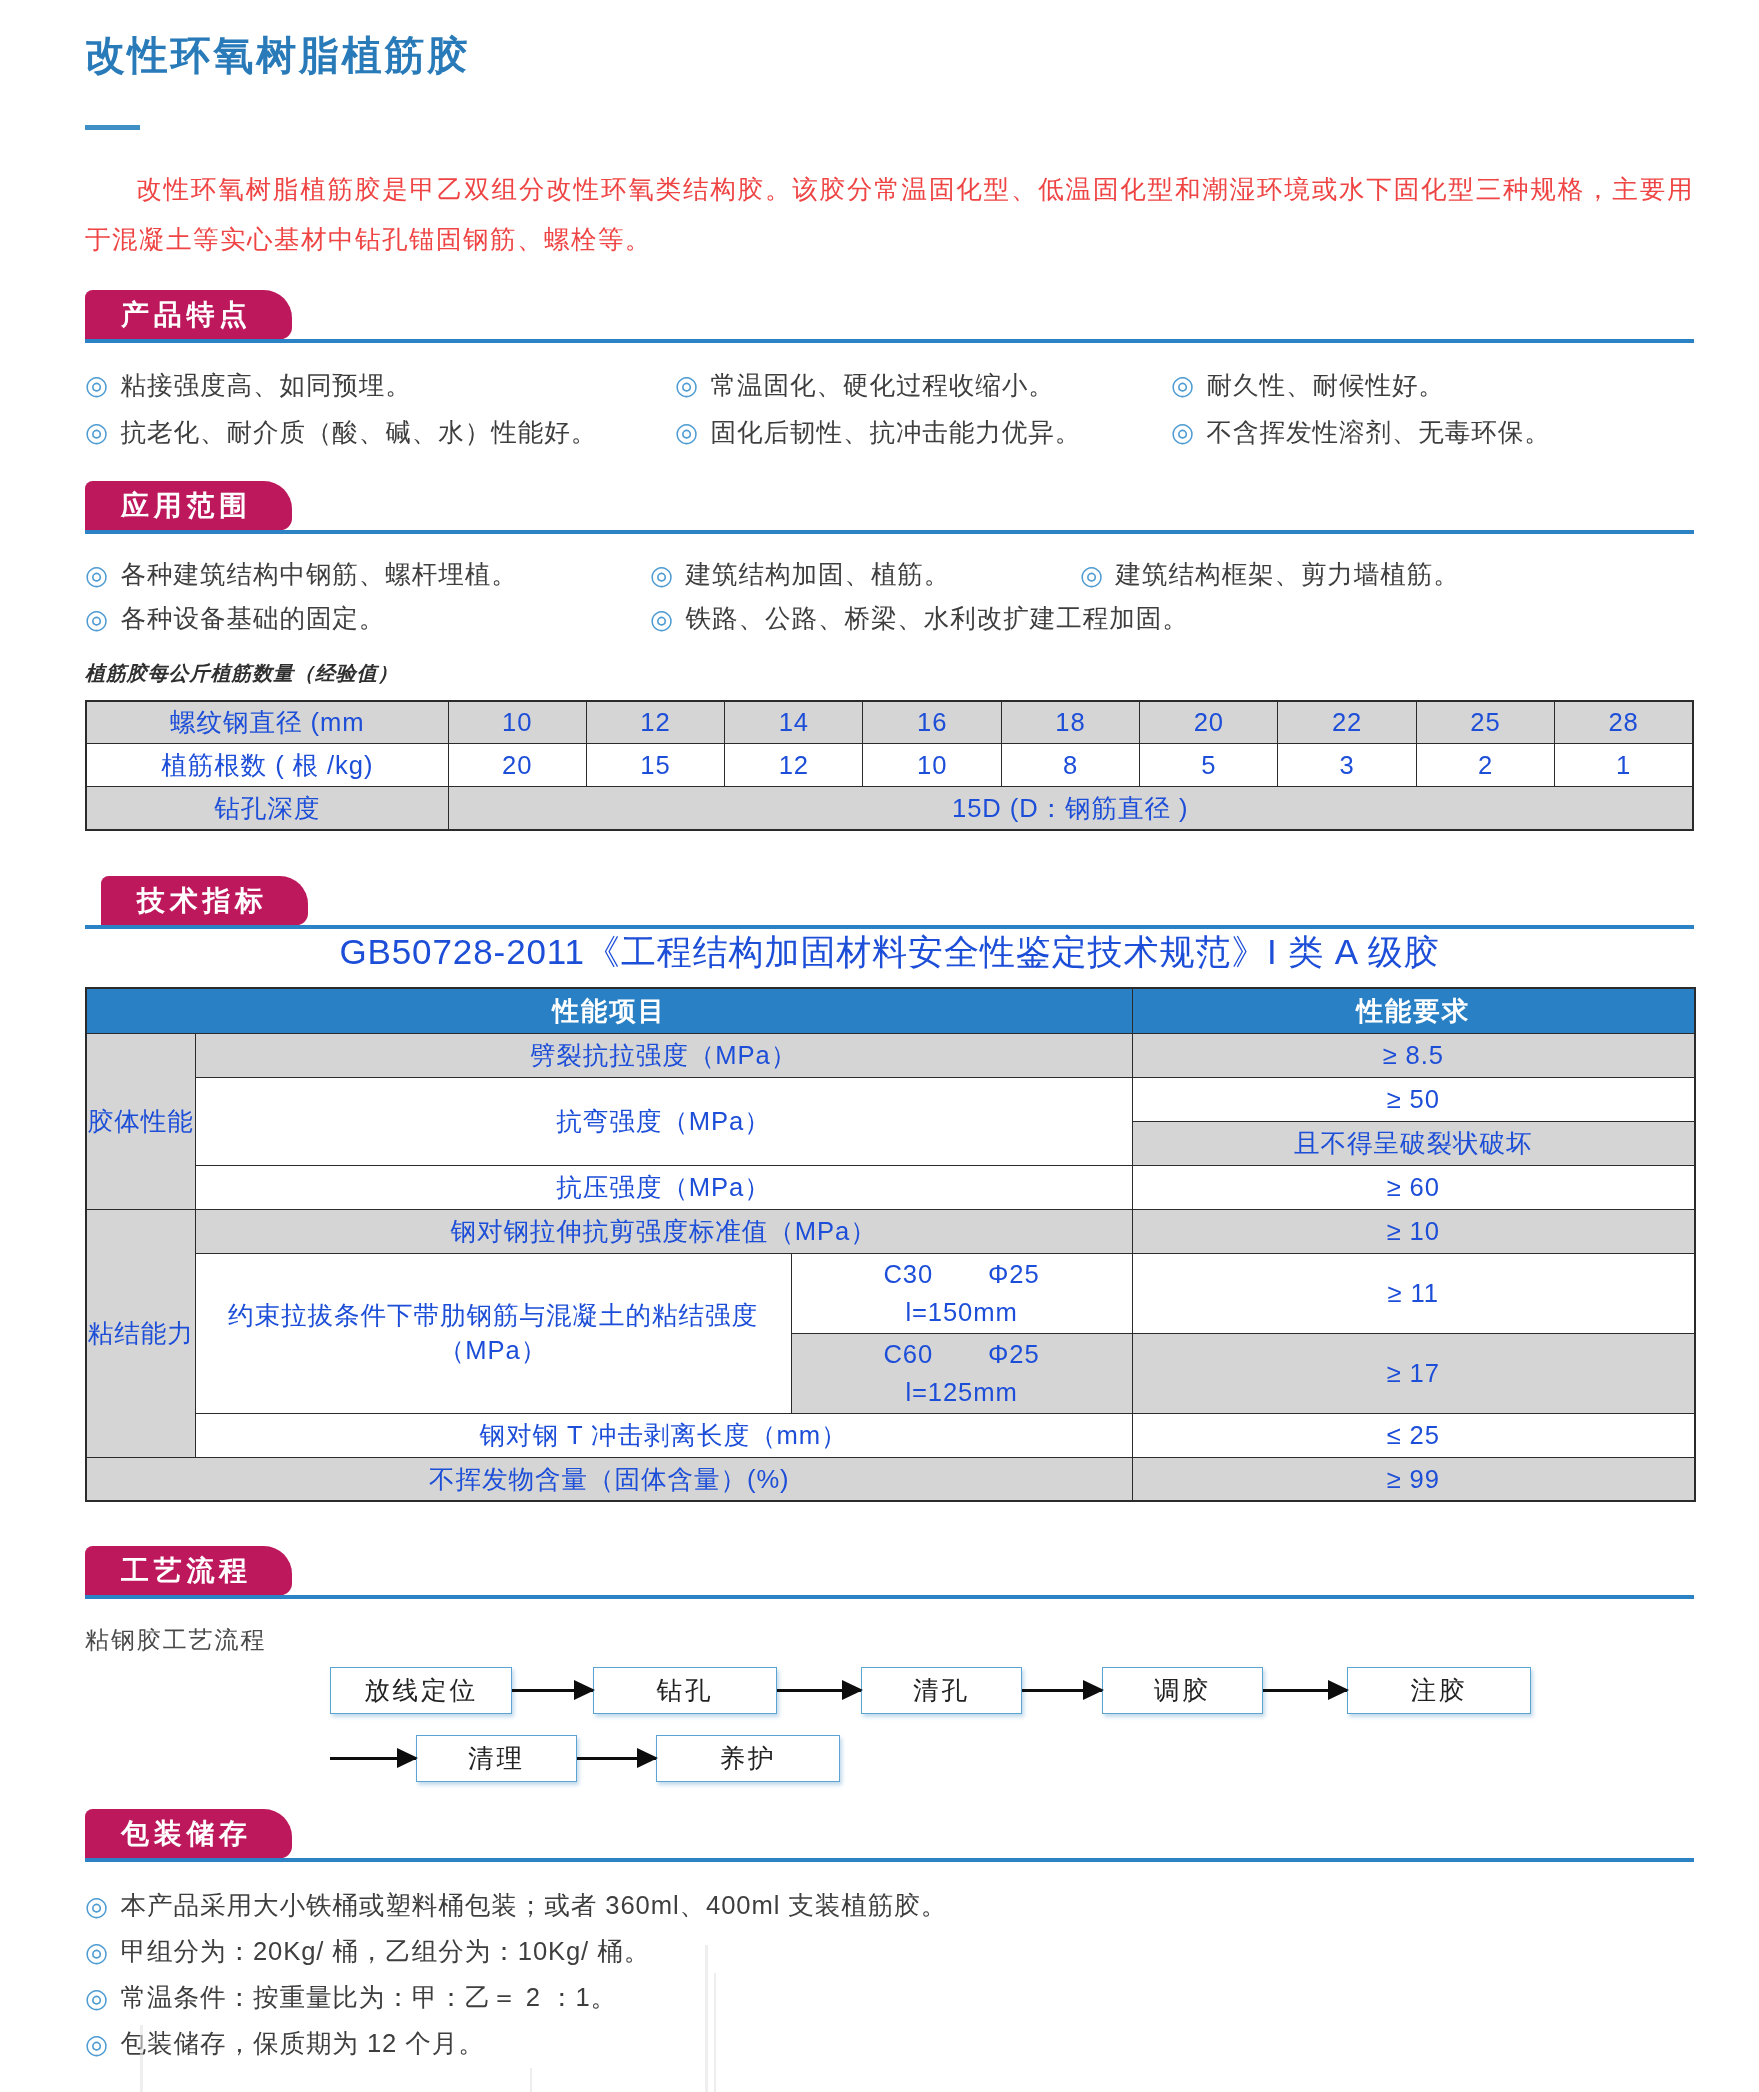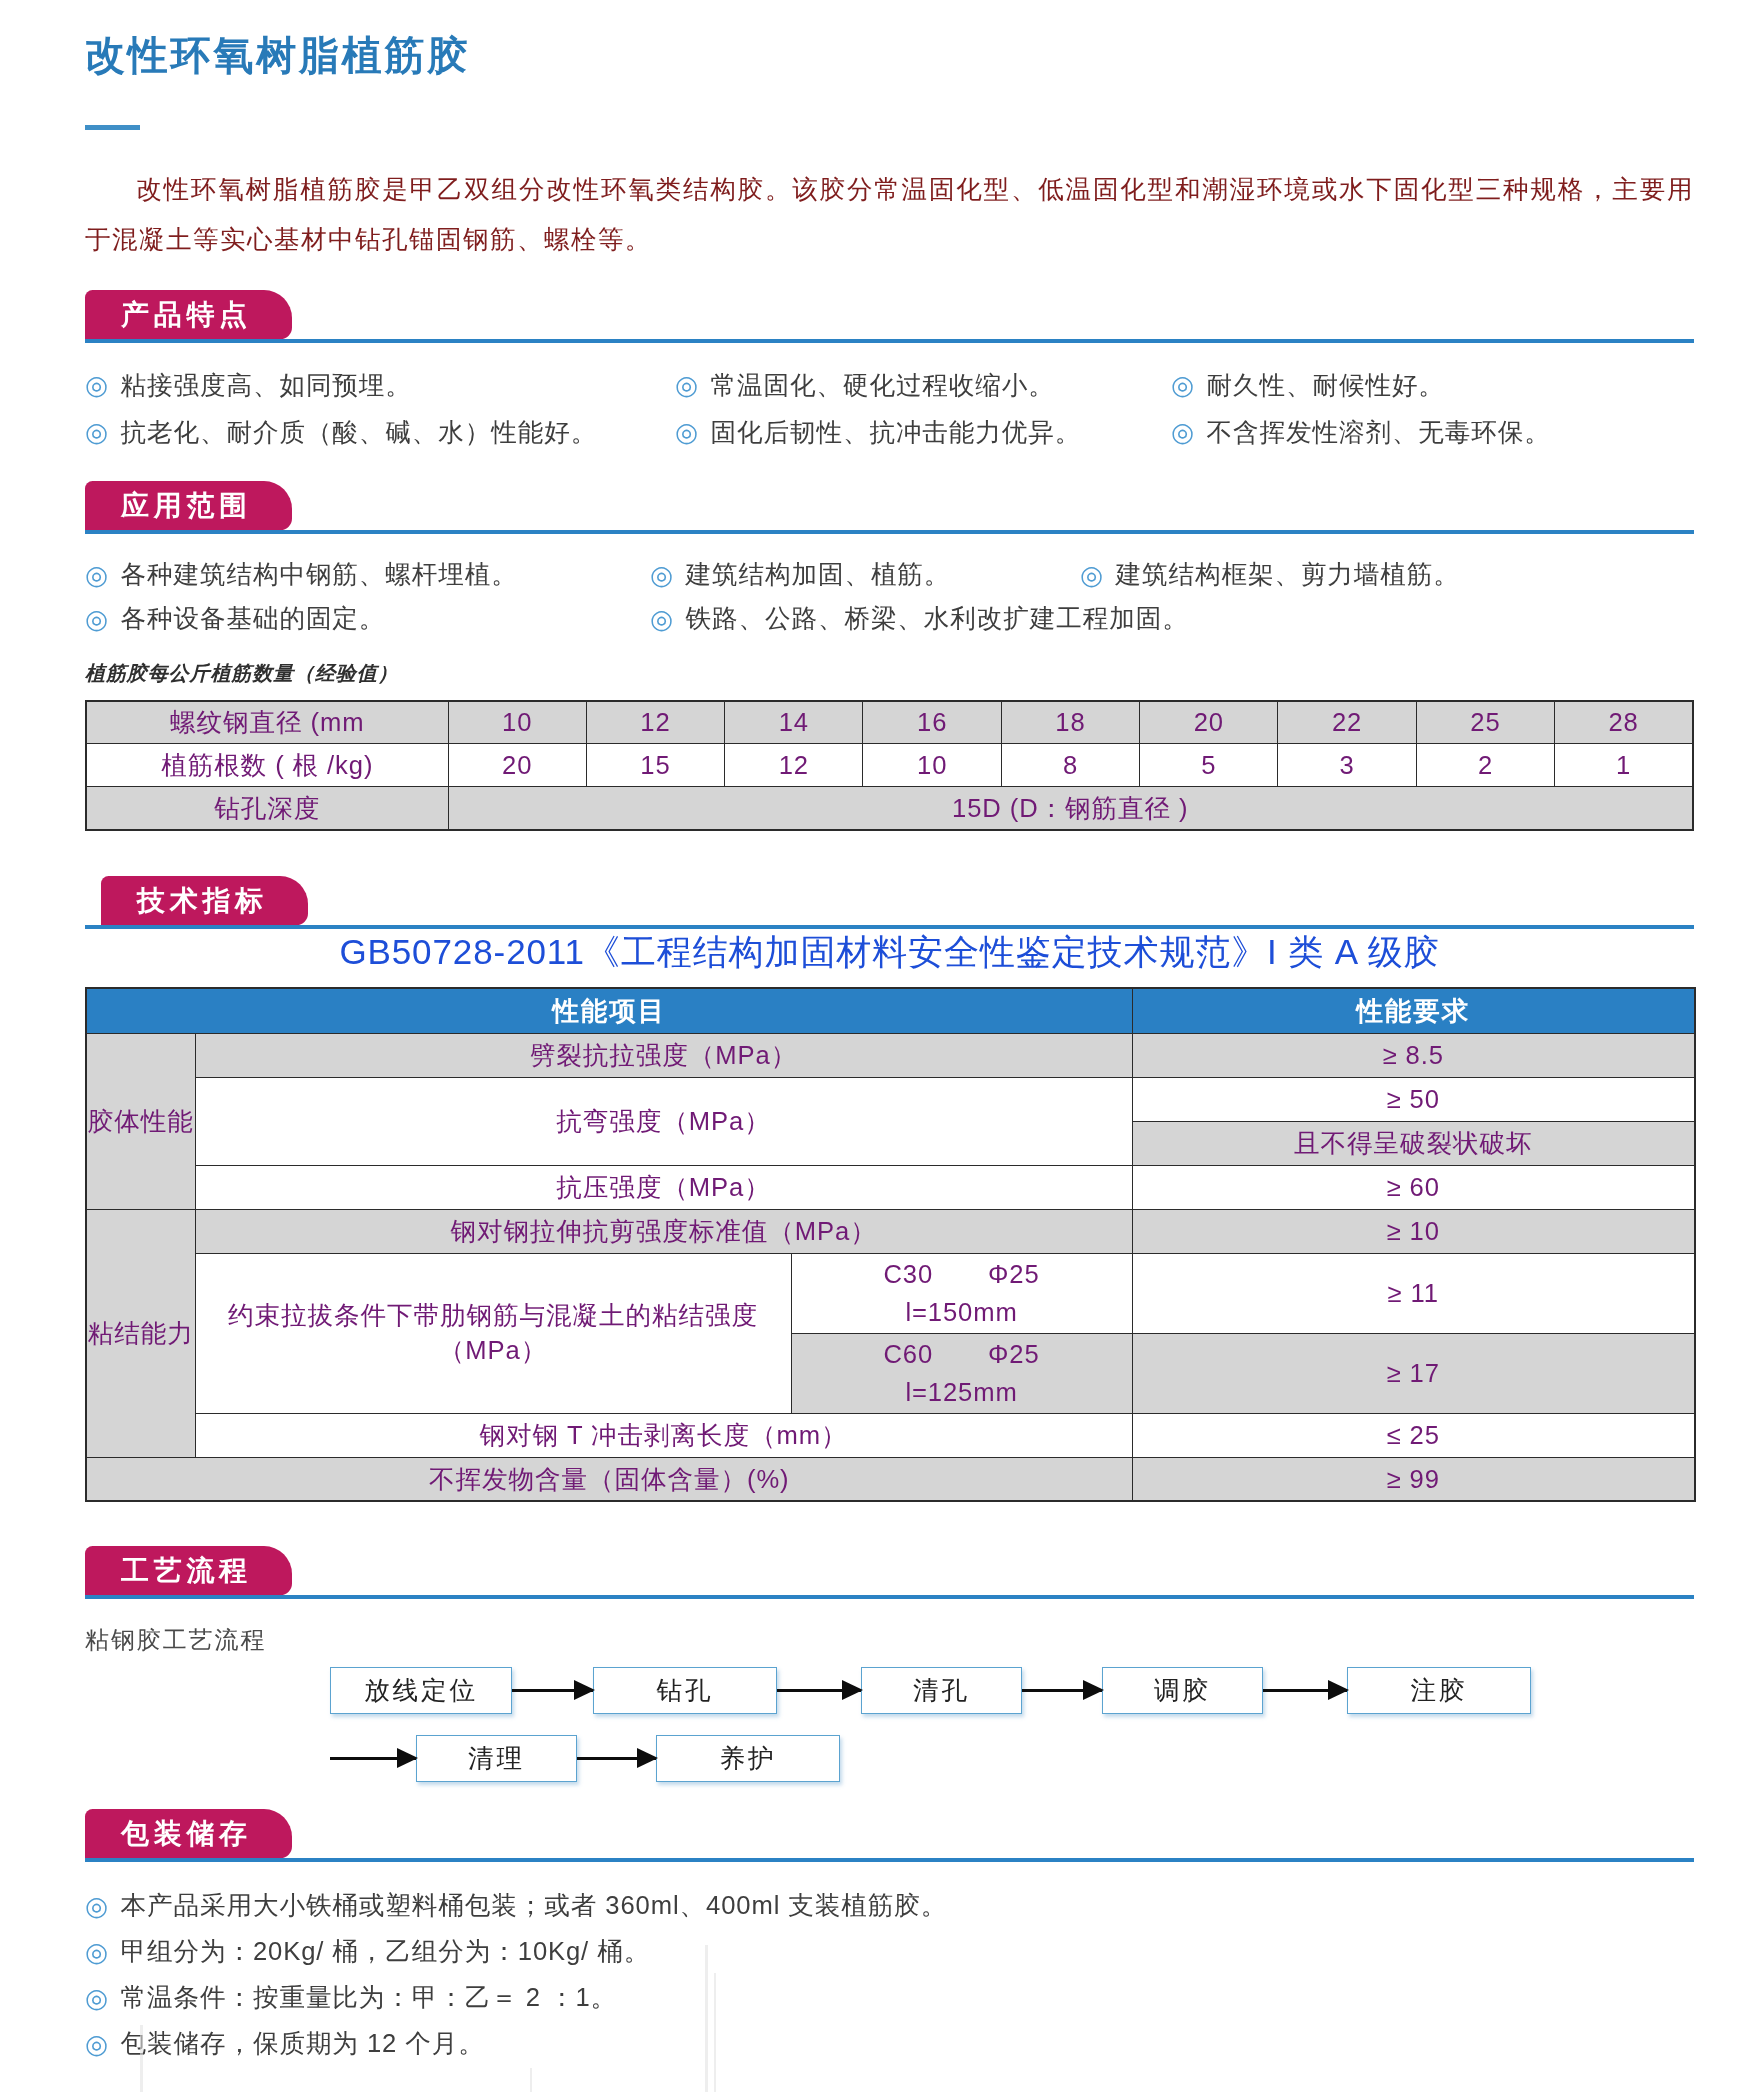--- a/index.html
+++ b/index.html
@@ -9,21 +9,21 @@
     font-family:"Liberation Sans","DejaVu Sans",sans-serif;
     color:#3c3c3c; position:relative; overflow:hidden;
   }
   .page { width:1609px; margin-left:85px; padding-top:28px; position:relative; }
 
   
   .doc-title { font-size:40px; font-weight:bold; color:#287ab8; letter-spacing:2.8px; }
   .title-dash { width:55px; height:4.7px; background:#3f8fc7; margin-top:42px; }
 
   
-  .intro { margin-top:34px; font-size:25.6px; line-height:50px; color:#7f1d1d;
+  .intro { margin-top:34px; font-size:25.6px; line-height:50px; color:#ef4444;
            text-indent:2em; letter-spacing:1.4px; text-align:justify; }
 
   
   .sec-header { border-bottom:4.7px solid #2b82c4; line-height:0; }
   .badge {
     display:inline-block; background:#be185d; color:#fff;
     font-size:28px; font-weight:bold; letter-spacing:4.7px;
     line-height:49px; height:49px; padding:0 40px 0 36px;
     border-radius:7.6px 28px 11.4px 0; vertical-align:bottom;
   }
@@ -39,21 +39,21 @@
   .bullets.apps     { grid-template-columns:565px 430px 1fr; grid-auto-rows:44px; }
   .bullets.pack     { grid-template-columns:1fr; grid-auto-rows:46px; margin-top:21px; }
   .bullet { display:flex; align-items:center; font-size:25.6px; color:#3e3e3e; letter-spacing:0.9px; white-space:nowrap; }
   .bullet .bi { color:#4f9cd3; font-size:26.5px; margin-right:11.4px; line-height:1; }
 
   
   .dosage-label { margin-top:19px; font-size:20px; font-weight:bold; color:#2f2f2f; letter-spacing:0.9px;font-style:italic; }
   table { border-collapse:collapse; table-layout:fixed; }
   .tbl { width:1609px; margin-top:13.2px; border:2.8px solid #2b2b2b; }
   .tbl td { border:1.9px solid #2b2b2b; text-align:center; vertical-align:middle;
-            font-size:25.6px; color:#701a75; letter-spacing:0.9px; }
+            font-size:25.6px; color:#1d4ed8; letter-spacing:0.9px; }
   .gray { background:#d5d5d5; }
   .white { background:#ffffff; }
   .t1 tr { height:43px; }
 
   
   .caption { font-size:35px; color:#1d4ed8; text-align:center; letter-spacing:0.9px; }
   .t2 { margin-top:11.4px; }
   .t2 th { border:1.9px solid #2b2b2b; background:#2a80c4; color:#fff;
            font-size:26.5px; font-weight:bold; letter-spacing:1.9px; }
   .t2 .hrow { height:45px; }

